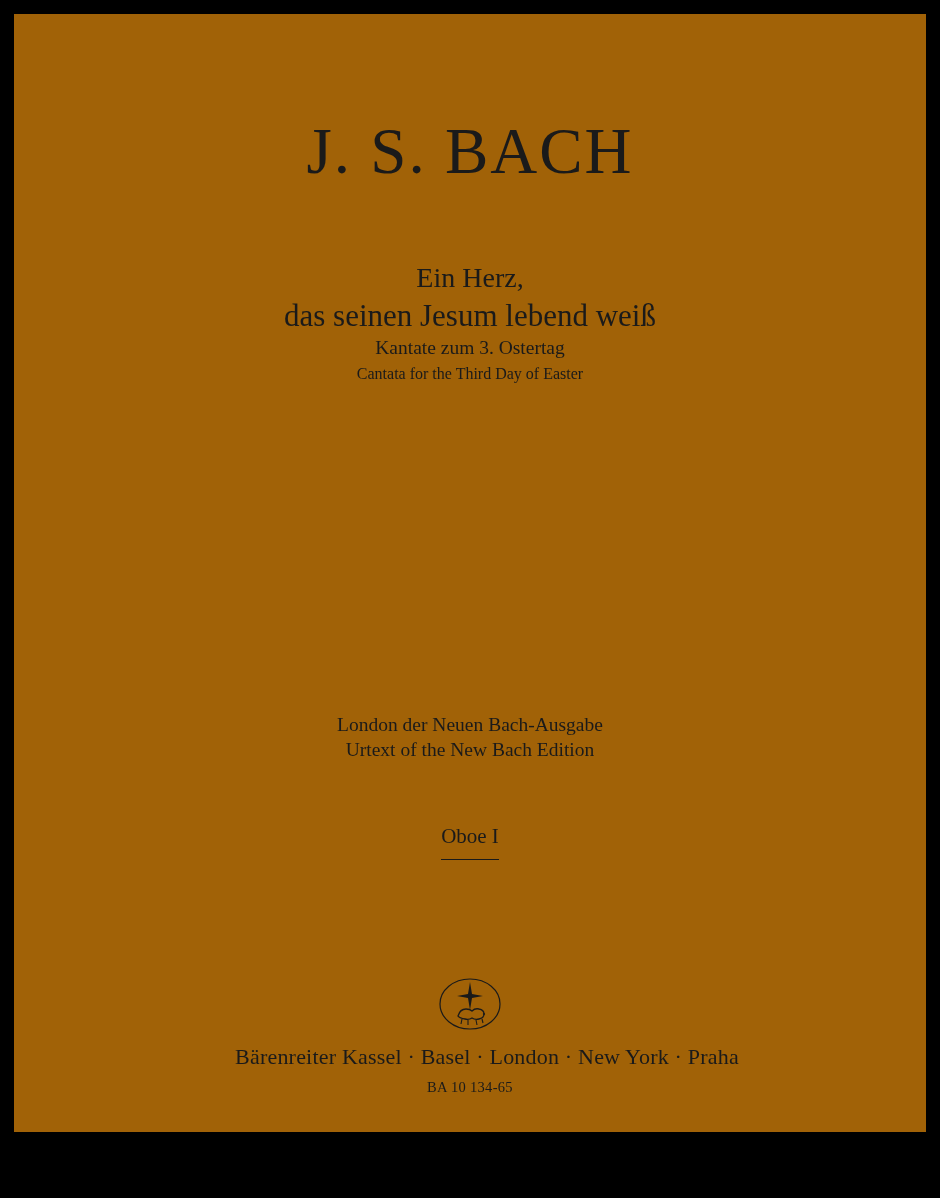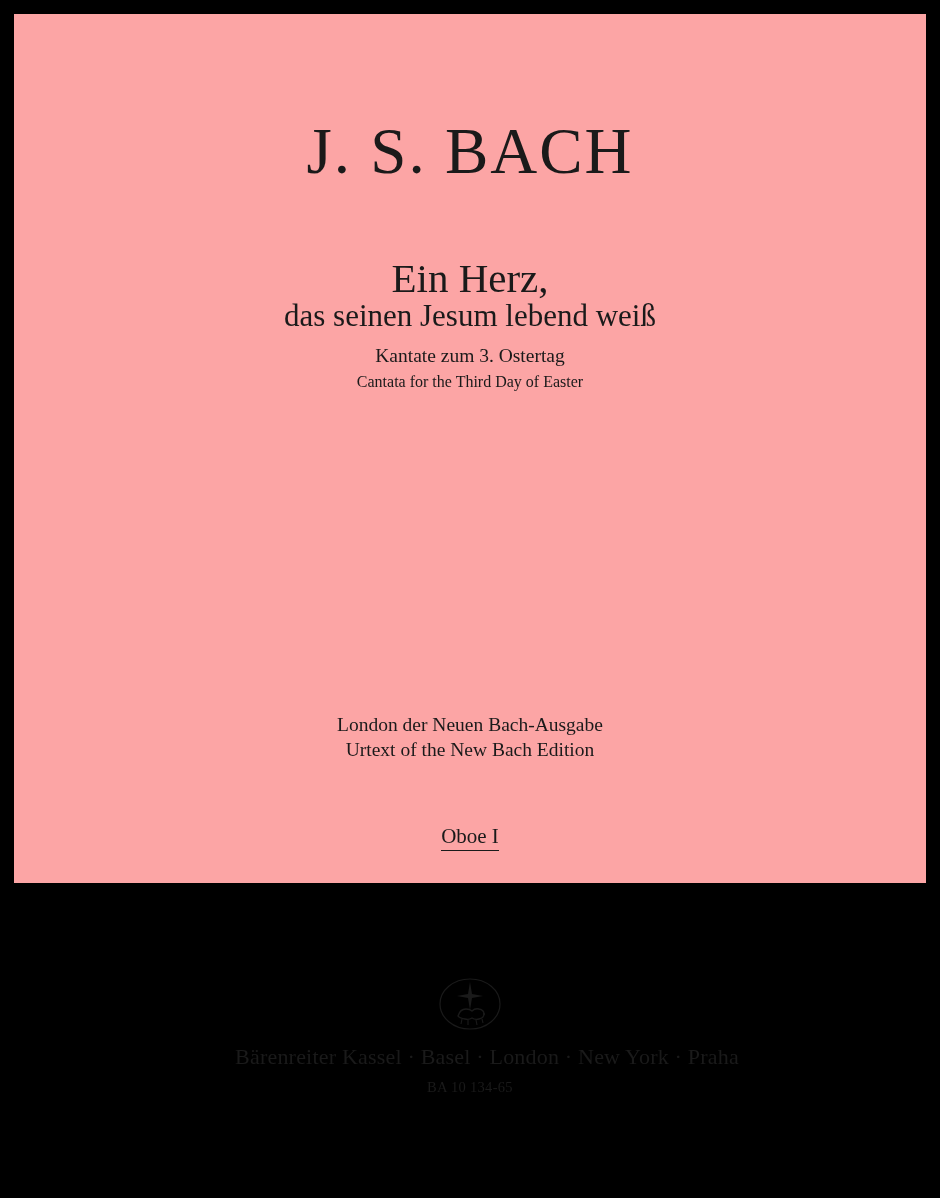--- a/index.html
+++ b/index.html
@@ -12,22 +12,22 @@
     height: 1198px;
     overflow: hidden;
     font-family: "Liberation Serif", serif;
     color: #1a1a1a;
   }
   .page-frame {
     position: absolute;
     left: 14px;
     top: 14px;
     width: 912px;
-    height: 869px;
-    background: #fca5a5;
+    height: 1118px;
+    background: #a16207;
     box-sizing: border-box;
   }
   .sheet {
     position: relative;
     width: 100%;
     height: 100%;
     text-align: center;
   }
 
   .composer {
@@ -42,31 +42,30 @@
     white-space: pre;
   }
 
   .title-block {
     position: absolute;
     left: 0;
     right: 0;
     top: 245px;
   }
   .title-line-1 {
-    font-size: 41px;
+    font-size: 28px;
     line-height: 38px;
   }
   .title-line-2 {
     font-size: 31px;
     line-height: 38px;
   }
   .subtitle-de {
     font-size: 19.5px;
     line-height: 26px;
-    margin-top: 8px;
   }
   .subtitle-en {
     font-size: 16px;
     line-height: 26px;
   }
 
   .bwv {
     position: absolute;
     left: 0;
     right: 0;
@@ -91,21 +90,21 @@
 
   .part-name {
     position: absolute;
     left: 0;
     right: 0;
     top: 810px;
     font-size: 21px;
   }
   .part-name span {
     border-bottom: 1px solid #1a1a1a;
-    padding-bottom: 2px;
+    padding-bottom: 11px;
   }
 
   .logo {
     position: absolute;
     left: 50%;
     top: 958px;
     transform: translateX(-50%);
     width: 64px;
     height: 64px;
   }

